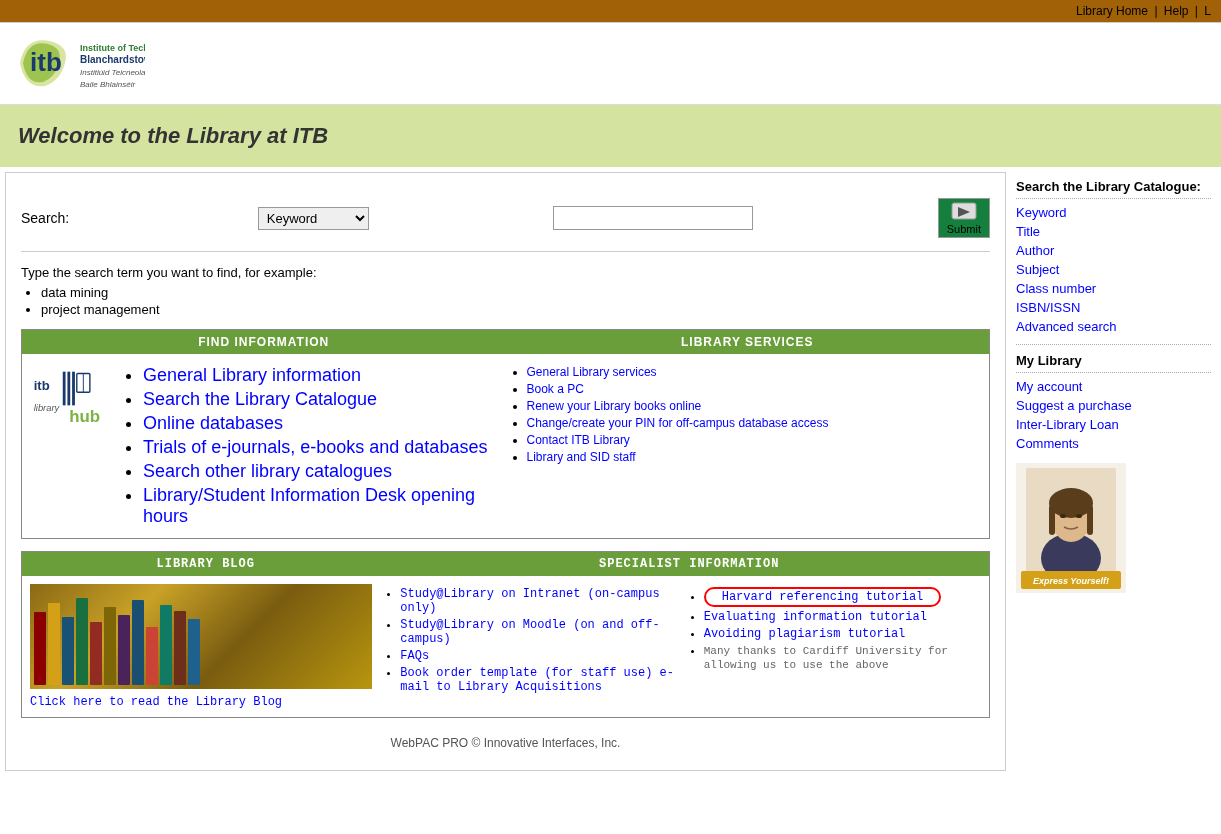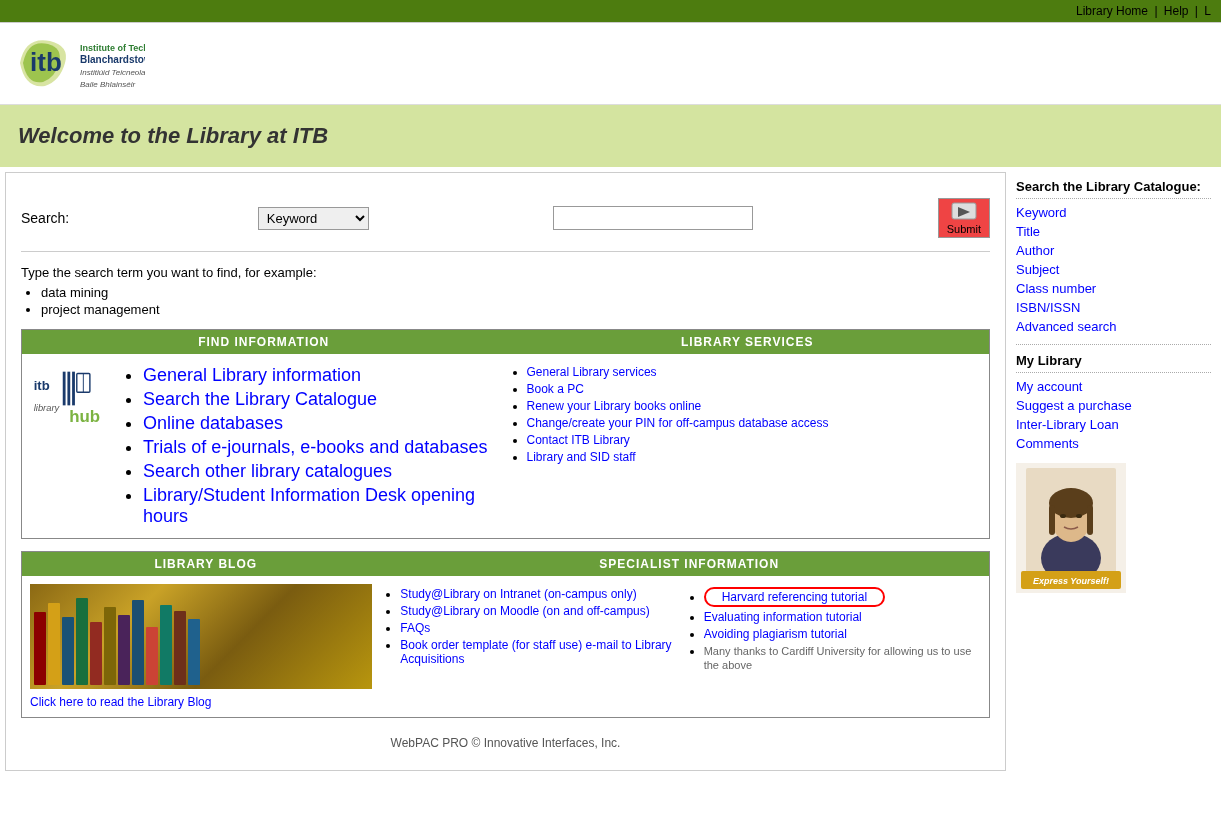--- a/index.html
+++ b/index.html
@@ -4,21 +4,21 @@
   <style>
     * { margin: 0; padding: 0; box-sizing: border-box; }
     body { font-family: Arial, sans-serif; font-size: 13px; background: #fff; color: #000; }
 
     
     #top-nav {
       text-align: right;
       padding: 4px 10px;
       font-size: 12px;
       border-bottom: 1px solid #ccc;
-      background: #4d7c0f;
+      background: #a16207;
     }
     #top-nav a { color: #000; text-decoration: none; }
     #top-nav span { margin: 0 3px; }
 
     
     #header {
       padding: 8px 15px;
       background: #fff;
       border-bottom: 1px solid #ddd;
       display: flex;
@@ -74,21 +74,21 @@
       border: 1px solid #999;
     }
     #search-input {
       width: 200px;
       height: 24px;
       border: 1px solid #999;
       padding: 2px 4px;
       font-size: 13px;
     }
     #submit-btn {
-      background: #ef4444;
+      background: #15803d;
       border: 1px solid #999;
       padding: 2px 8px;
       cursor: pointer;
       display: flex;
       flex-direction: column;
       align-items: center;
       font-size: 11px;
     }
 
     #search-divider {
@@ -164,20 +164,21 @@
       padding-left: 16px;
       font-size: 12px;
     }
     .services-links li { margin: 3px 0; }
     .services-links a { color: #00f; text-decoration: none; }
 
     
     #blog-specialist {
       margin-top: 12px;
       border: 1px solid #888;
+      font-family: Liberation Mono, monospace;
     }
     #blog-specialist-header {
       display: flex;
       background: #6a9e3a;
     }
     .blog-header {
       flex: 0 0 38%;
       text-align: center;
       padding: 5px;
       color: #fff;

